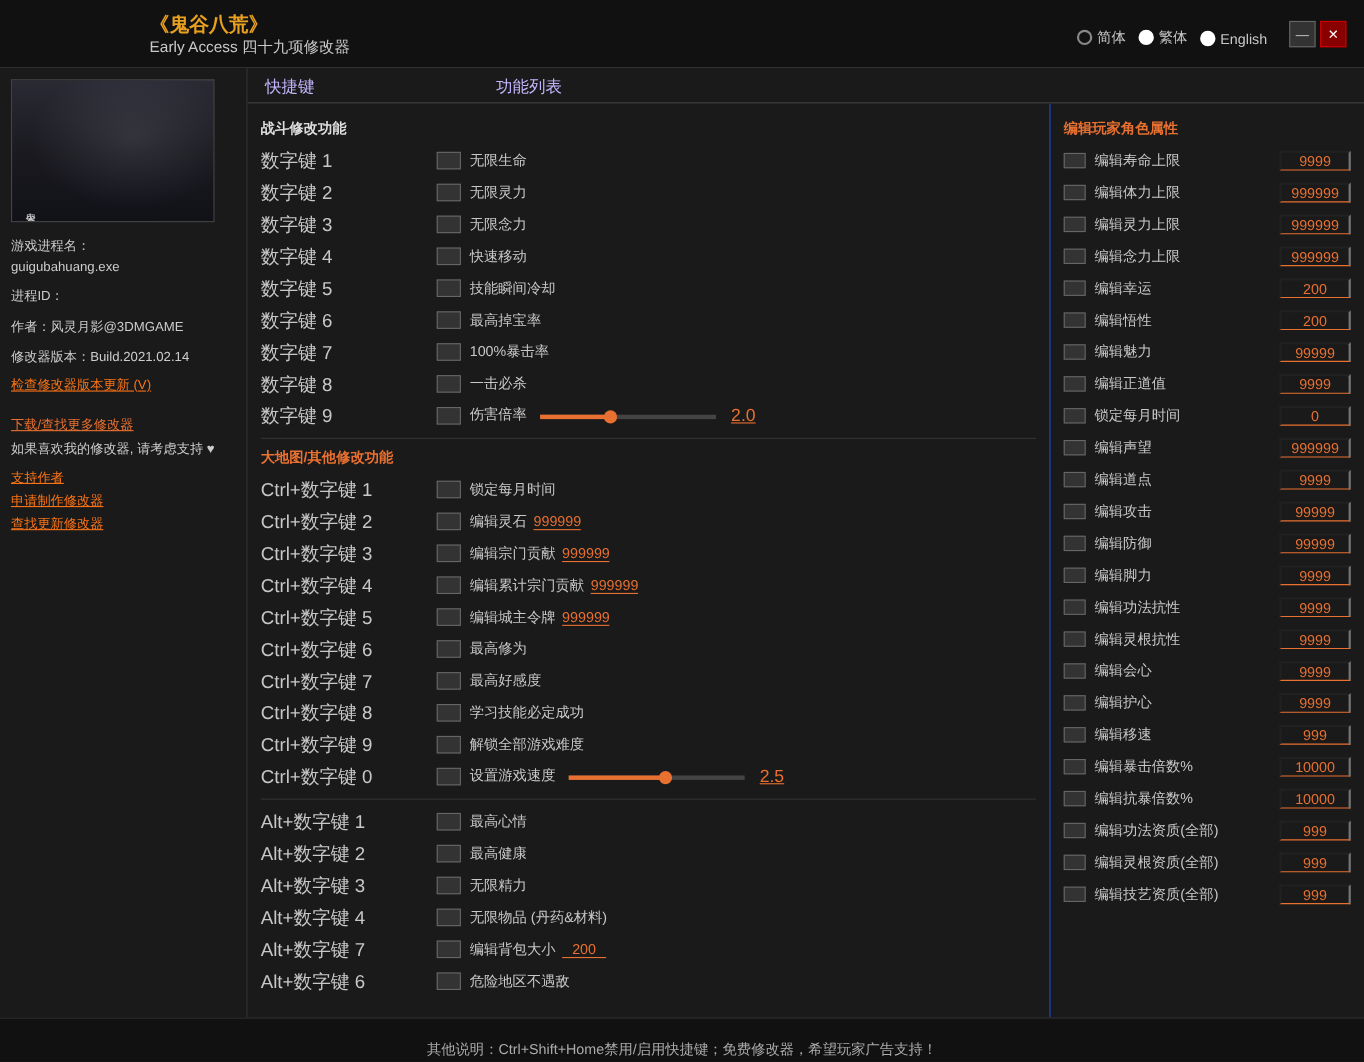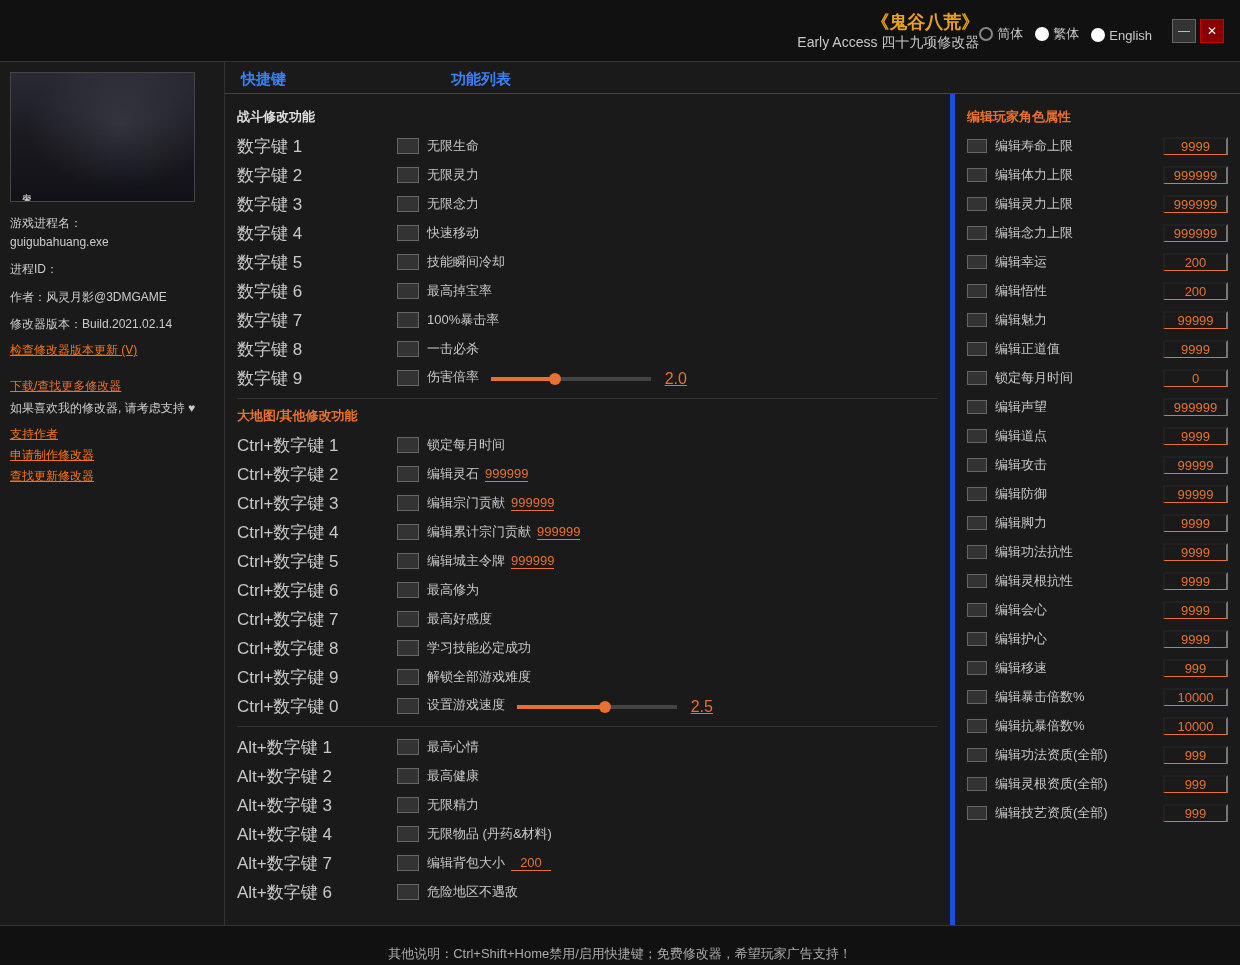--- a/index.html
+++ b/index.html
@@ -17,21 +17,21 @@
     #titlebar {
       background: #111;
       height: 62px;
       display: flex;
       align-items: center;
       justify-content: space-between;
       padding: 0 16px;
       border-bottom: 1px solid #333;
     }
     #titlebar-center {
-      text-align: right;
+      text-align: left;
       flex: 1;
     }
     #titlebar-center .game-title {
       color: #e8a020;
       font-size: 18px;
       font-weight: bold;
     }
     #titlebar-center .subtitle {
       color: #c8c8c8;
       font-size: 14px;
@@ -136,43 +136,43 @@
     }
 
     
     #col-headers {
       display: flex;
       padding: 8px 16px 4px;
       border-bottom: 1px solid #444;
     }
     .col-header {
       font-size: 15px;
-      color: #3b82f6;
-      font-weight: bold;
+      color: #c4b5fd;
+      font-weight: normal;
     }
     .col-header-hotkey { width: 210px; }
     .col-header-func { flex: 1; }
 
     
     #scroll-area {
       flex: 1;
       overflow-y: auto;
       display: flex;
       gap: 0;
     }
     #scroll-area::-webkit-scrollbar { width: 6px; }
     #scroll-area::-webkit-scrollbar-track { background: #222; }
     #scroll-area::-webkit-scrollbar-thumb { background: #555; }
 
     
     #left-col {
       width: 730px;
       min-width: 730px;
       padding: 8px 12px;
-      border-right: 5px solid #1d4ed8;
+      border-right: 1px solid #1d4ed8;
     }
 
     
     #right-col {
       flex: 1;
       padding: 8px 12px;
     }
 
     .section-title {
       font-size: 13px;

